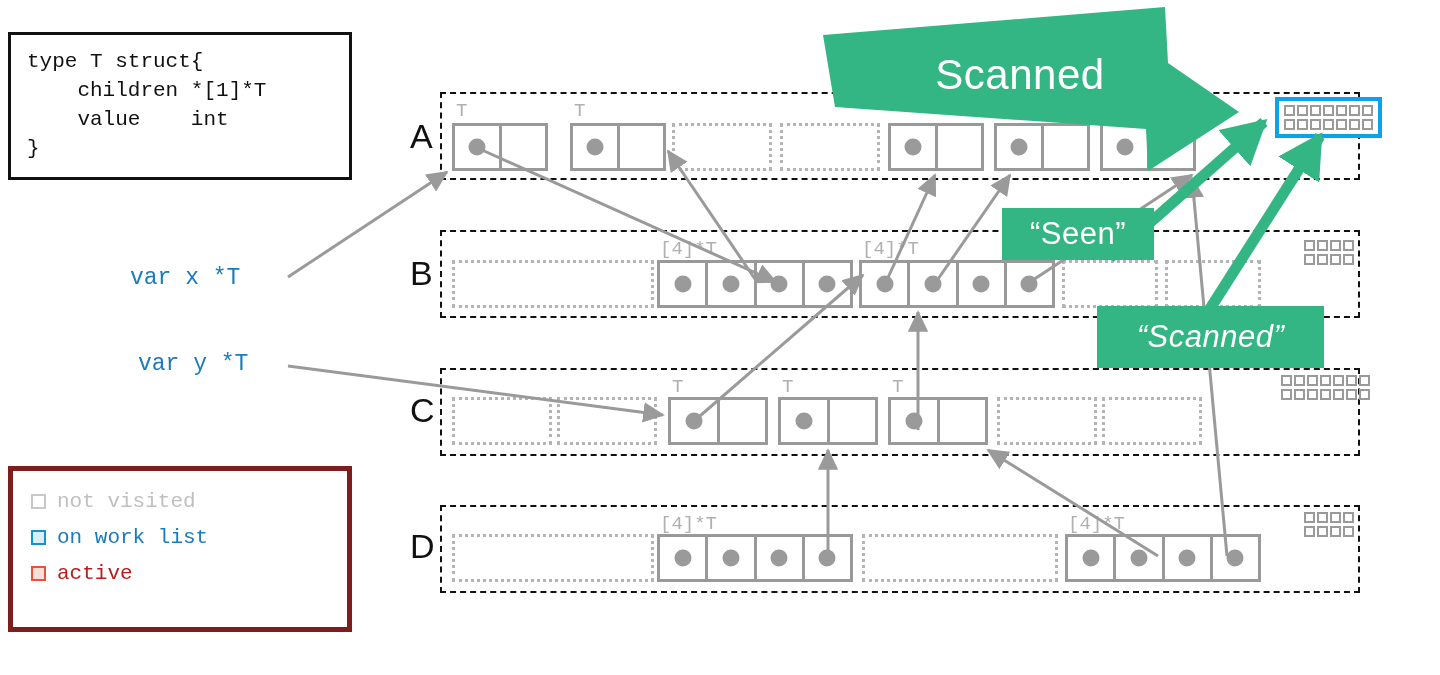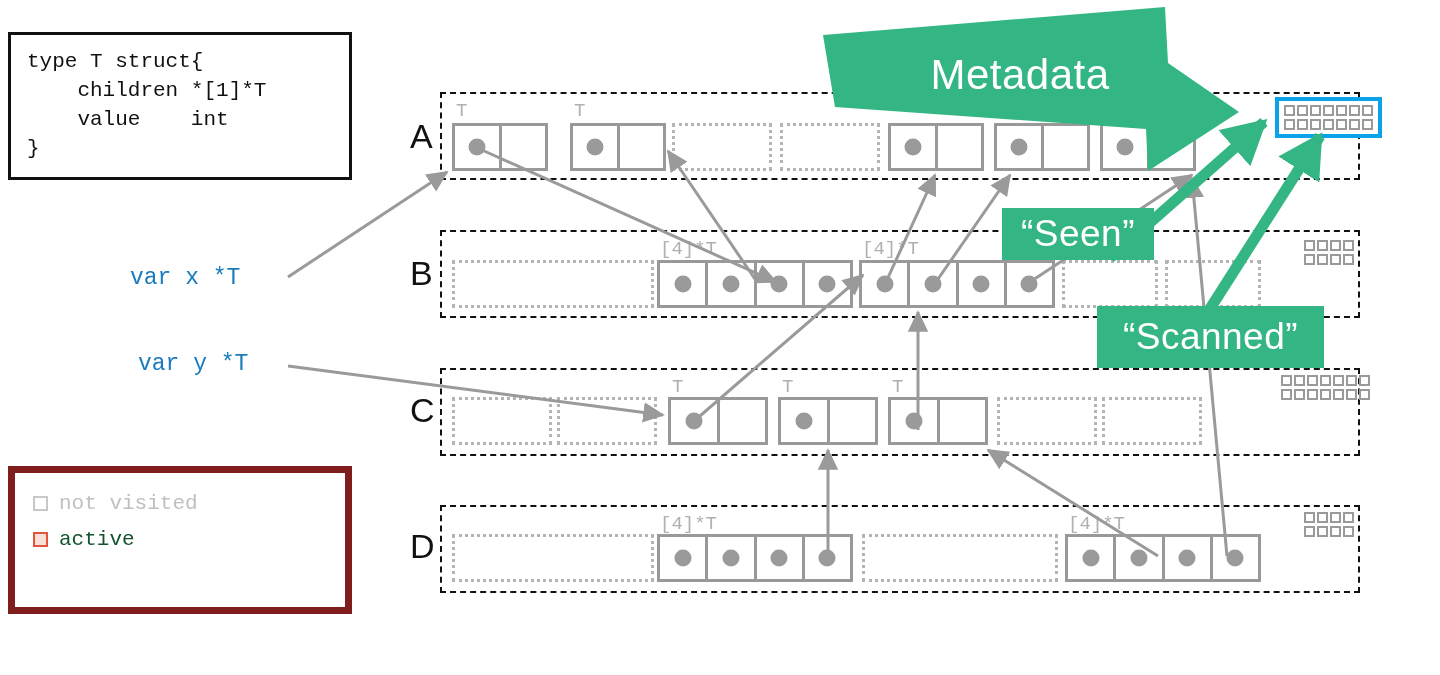--- a/index.html
+++ b/index.html
@@ -7,21 +7,21 @@
        font-family:"Liberation Sans",sans-serif;}
   .abs{position:absolute;}
 
   
   #struct-box{left:8px;top:32px;width:344px;height:148px;border:3px solid #111;
               background:#fff;box-sizing:border-box;}
   #struct-box pre{margin:0;padding:12px 0 0 16px;font-family:"Liberation Mono",monospace;
               font-size:21px;line-height:29px;color:#111;white-space:pre;}
 
   
-  #legend-box{left:8px;top:466px;width:344px;height:148px;border:7px solid #7f1d1d;
+  #legend-box{left:8px;top:466px;width:344px;height:166px;border:5px solid #7f1d1d;
               background:#fff;box-sizing:border-box;padding:12px 0 0 18px;}
   .legend-row{display:flex;align-items:center;height:36px;
               font-family:"Liberation Mono",monospace;font-size:21px;}
   .legend-sw{width:15px;height:15px;border:2.5px solid #000;box-sizing:border-box;
              margin-right:11px;flex:none;}
 
   
   .varlabel{font-family:"Liberation Mono",monospace;font-size:23px;color:#1a7bbd;
             white-space:pre;}
 
@@ -41,43 +41,47 @@
            color:#b0b0b0;white-space:pre;}
 
   
   .bitmap{position:absolute;display:flex;flex-direction:column;gap:3px;box-sizing:border-box;}
   .bitmap .brow{display:flex;gap:2px;}
   .bitmap .bcell{width:11px;height:11px;border:2px solid #9a9a9a;box-sizing:border-box;background:#fff;}
   .bitmap.hl{border:4px solid #0aa3e8;padding:4px 5px;background:#fff;}
 
   
   .greenbox{position:absolute;background:#34b684;color:#fff;display:flex;
-            align-items:center;justify-content:center;font-size:37px;
+            align-items:center;justify-content:center;font-size:31px;
             font-family:"Liberation Sans",sans-serif;letter-spacing:.5px;}
 
   svg.overlay{position:absolute;left:0;top:0;width:1440px;height:675px;overflow:visible;}
 </style>
 </head>
 <body>
 
 <div class="abs" id="struct-box">
   <pre>type T struct{
     children *[1]*T
     value    int
 }</pre>
 </div>
 
 <div class="abs" id="legend-box">
   <div class="legend-row">
     <span class="legend-sw" style="border-color:#c8c8c8;background:#fff"></span>
     <span style="color:#c0c0c0">not visited</span>
   </div>
   <div class="legend-row">
+    <span class="legend-sw" style="border-color:#1a8fd0;background:#dbeef8"></span>
+    <span style="color:#1a7bbd">on work list</span>
+  </div>
+  <div class="legend-row">
     <span class="legend-sw" style="border-color:#e2553c;background:#fadfd8"></span>
-    <span style="color:#14532d">active</span>
+    <span style="color:#b91c1c">active</span>
   </div>
 </div>
 
 <div class="abs varlabel" style="left:130px;top:265px;">var x *T</div>
 <div class="abs varlabel" style="left:138px;top:351px;">var y *T</div>
 
 <div class="abs rowlabel" style="left:410px;top:117px;">A</div>
 <div class="abs rowband" style="left:440px;top:92px;width:920px;height:88px;"></div>
 
 <div class="abs typetag" style="left:456px;top:100px;">T</div>
@@ -363,21 +367,21 @@
 <svg class="overlay">
 
   <polygon fill="#34b684" points="823,35 1165,7 1168,63 1239,112 1148,171 1146,129 835,107"></polygon>
 
   <g stroke="#34b684" stroke-width="11" fill="none" marker-end="url(#gh)">
     <path d="M1110,258 L1264,122"></path>
     <path d="M1185,348 L1320,136"></path>
   </g>
 </svg>
 
-<div class="greenbox" style="left:905px;top:44px;width:230px;height:62px;background:transparent;font-size:42px;">Metadata</div>
+<div class="greenbox" style="left:905px;top:44px;width:230px;height:62px;background:transparent;font-size:42px;">Scanned</div>
 
 <div class="greenbox" style="left:1002px;top:208px;width:152px;height:52px;">
   <span>“Seen”</span>
 </div>
 
-<div class="greenbox" style="left:1097px;top:306px;width:227px;height:62px;">
+<div class="greenbox" style="left:1097px;top:306px;width:227px;height:62px;font-style:italic;">
   <span>“Scanned”</span>
 </div>
 
 </body></html>

